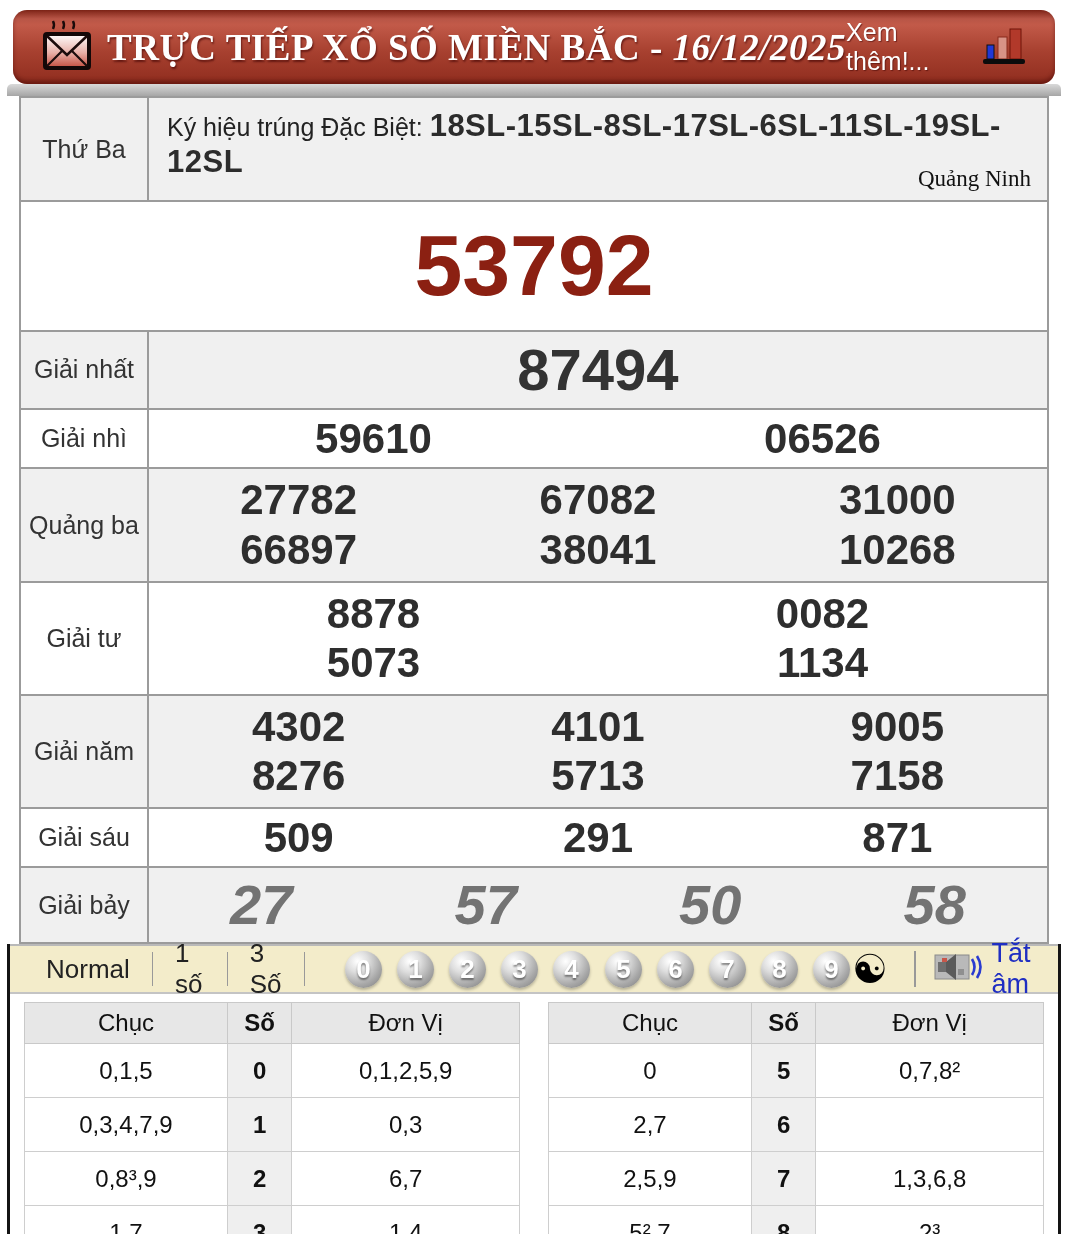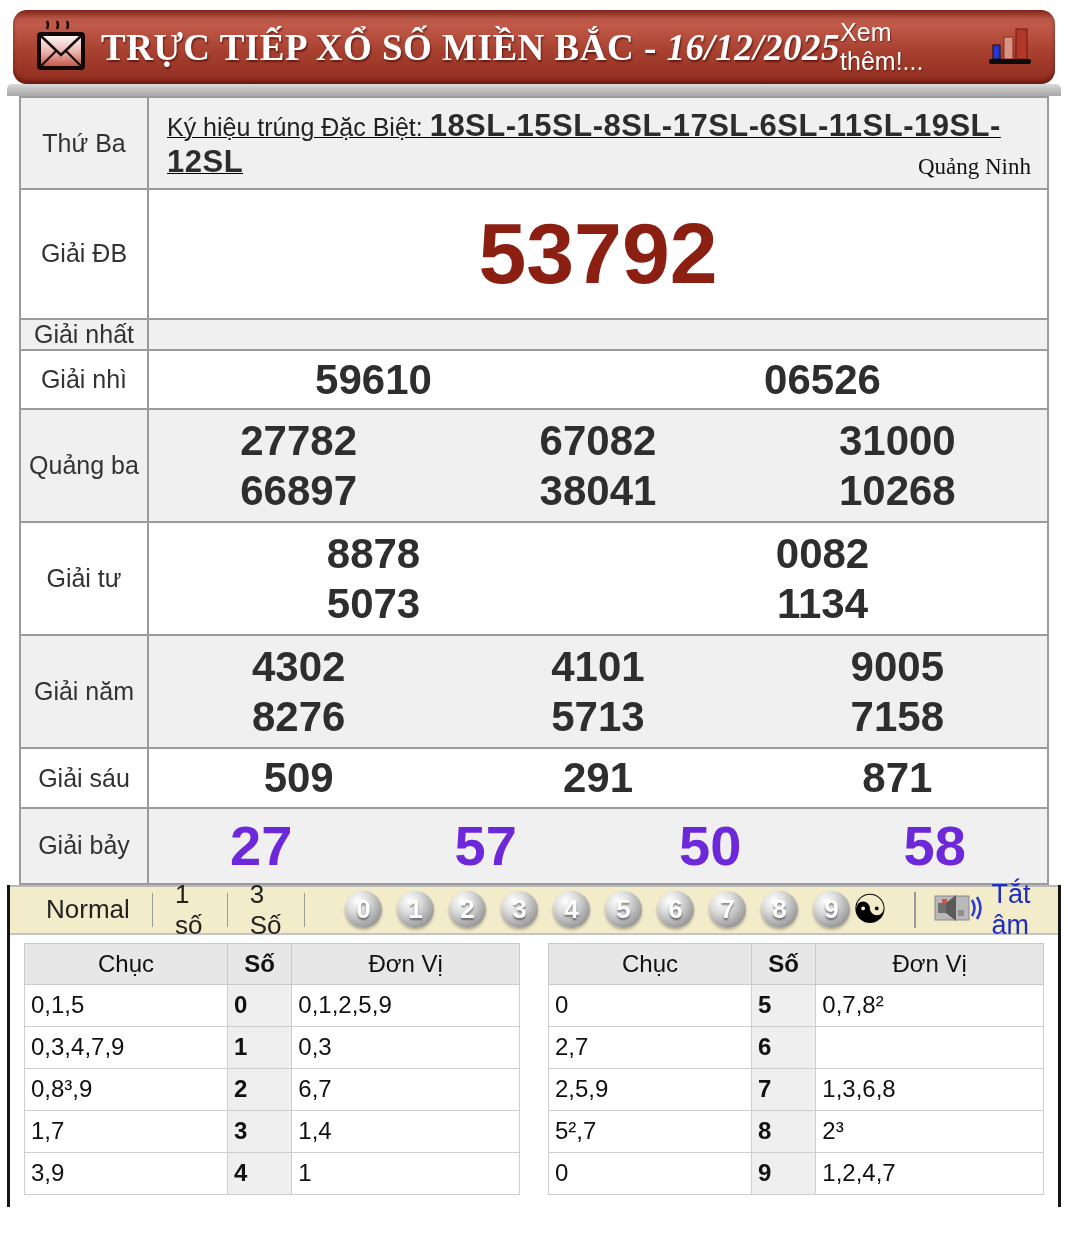--- a/index.html
+++ b/index.html
@@ -3,21 +3,21 @@
 <meta charset="utf-8">
 <style>
   html,body{margin:0;padding:0;background:#ffffff;font-family:"Liberation Sans",sans-serif;}
   .page{width:1068px;margin:0 auto;}
   .widget{margin:10px 7px 0 7px;}
 
   
   .header{
     height:74px;margin:0 6px;border-radius:14px;
     background:linear-gradient(180deg,#7e2417 0%,#b85546 12%,#c25a49 20%,#a84130 55%,#963223 88%,#8a2b1c 100%);
-    display:flex;align-items:center;padding:0 22px;box-sizing:border-box;
+    display:flex;align-items:center;padding:0 28px;box-sizing:border-box;
     box-shadow:inset 0 -3px 4px rgba(60,0,0,.45);
   }
   .mail-wrap{width:52px;height:56px;position:relative;flex:0 0 auto;}
   .mail-wrap svg{position:absolute;left:0;top:0;}
   .title{
     color:#ffffff;font-family:"Liberation Serif",serif;font-weight:bold;
     font-size:37px;letter-spacing:.5px;margin-left:14px;white-space:nowrap;
     text-shadow:1px 2px 2px rgba(60,0,0,.6);
   }
   .title .date{font-style:italic;}
@@ -36,26 +36,26 @@
   .plabel{
     width:128px;flex:0 0 auto;border-right:2px solid #9b9b9b;
     display:flex;align-items:center;justify-content:center;
     font-size:25px;color:#333;box-sizing:border-box;text-align:center;
   }
   .pvalues{flex:1;display:flex;flex-direction:column;justify-content:center;padding:4px 0;}
   .pline{display:flex;align-items:center;}
   .pnum{flex:1;text-align:center;font-weight:bold;color:#2e2e2e;font-size:42px;line-height:1.18;}
   .prow.style-db .pnum{font-size:86px;color:#8b2012;line-height:1.25;}
   .prow.style-first .pnum{font-size:58px;color:#333;}
-  .prow.style-seven .pnum{font-size:56px;color:#6d28d9;}
+  .prow.style-seven .pnum{font-size:56px;color:#737373;font-style:italic;}
   .prow.style-db .pvalues{padding:10px 0;}
   .prow.style-normal2 .pvalues{padding:6px 0;}
 
   
-  .info-values{flex:1;position:relative;padding:10px 18px 8px 18px;box-sizing:border-box;text-decoration:underline;}
+  .info-values{flex:1;position:relative;padding:10px 18px 20px 18px;box-sizing:border-box;}
   .symbol-prefix{font-size:25px;color:#222;}
   .symbol-codes{font-size:31px;font-weight:bold;color:#2c2c2c;letter-spacing:.5px;}
   .province{
     position:absolute;right:16px;bottom:8px;
     font-family:"Liberation Serif",serif;font-size:23px;color:#111;
   }
 
   
   .lower{border-left:3px solid #141414;border-right:3px solid #141414;}
   .control-bar{
@@ -80,21 +80,21 @@
   .mute-label{color:#1f2ec2;font-size:27px;}
 
   
   .stats{background:#ffffff;padding:8px 14px 12px 14px;display:flex;gap:28px;}
   .dtable{flex:1;border-collapse:collapse;border:1px solid #b3b3b3;font-size:24px;color:#111;}
   .dtable th{
     background:#e7e7e7;font-weight:normal;border:1px solid #c9c9c9;
     height:36px;padding:2px 6px;
   }
   .dtable th.num-col{font-weight:bold;}
-  .dtable td{border:1px solid #cecece;text-align:left;height:37px;padding:2px 6px;background:#fff;}
+  .dtable td{border:1px solid #cecece;text-align:center;height:37px;padding:8px 6px;background:#fff;}
   .dtable td.num-col{background:#efefef;font-weight:bold;width:58px;}
   .dtable th:nth-child(1),.dtable td:nth-child(1){width:41%;}
   .dtable th:nth-child(3),.dtable td:nth-child(3){width:46%;}
 </style>
 </head>
 <body>
 
 <div class="page">
   <div class="widget">
 
@@ -138,29 +138,33 @@
         <div class="prow alt">
           <div class="plabel">Thứ Ba</div>
           <div class="info-values">
             <span class="symbol-prefix">Ký hiệu trúng Đặc Biệt: </span><span class="symbol-codes">18SL-15SL-8SL-17SL-6SL-11SL-19SL-12SL</span>
             <div class="province">Quảng Ninh</div>
           </div>
         </div>
 
         <div id="prize-rows">
             <div class="prow style-db">
-              <div class="plabel">Giải ĐB</div>
               <div class="pvalues">
                 <div class="pline">
                   <div class="pnum">53792</div>
                 </div>
               </div>
             </div>
             <div class="prow style-first alt">
               <div class="plabel">Giải nhất</div>
+              <div class="pvalues">
+                <div class="pline">
+                  <div class="pnum">87494</div>
+                </div>
+              </div>
             </div>
             <div class="prow style-normal">
               <div class="plabel">Giải nhì</div>
               <div class="pvalues">
                 <div class="pline">
                   <div class="pnum">59610</div>
                   <div class="pnum">06526</div>
                 </div>
               </div>
             </div>

